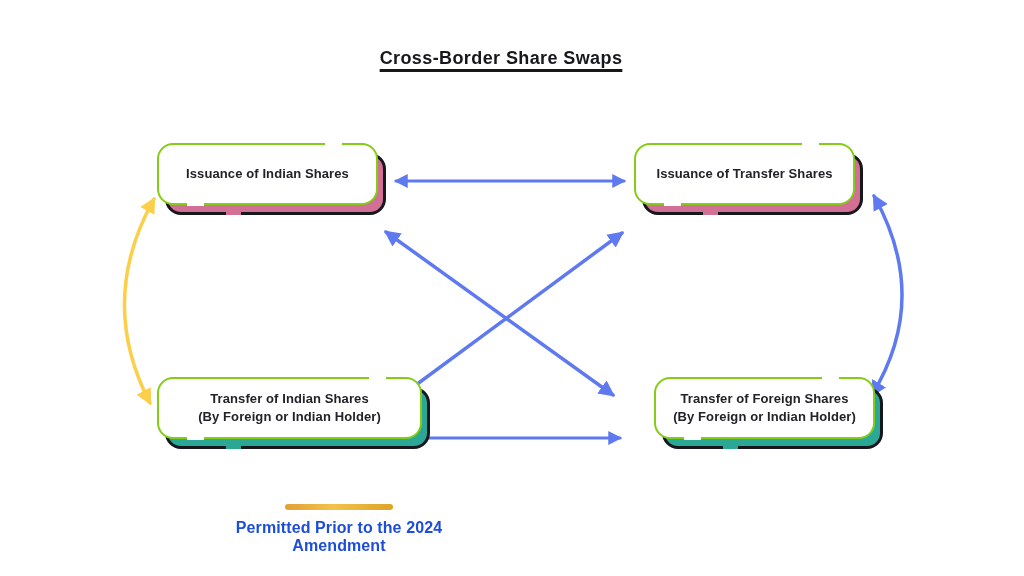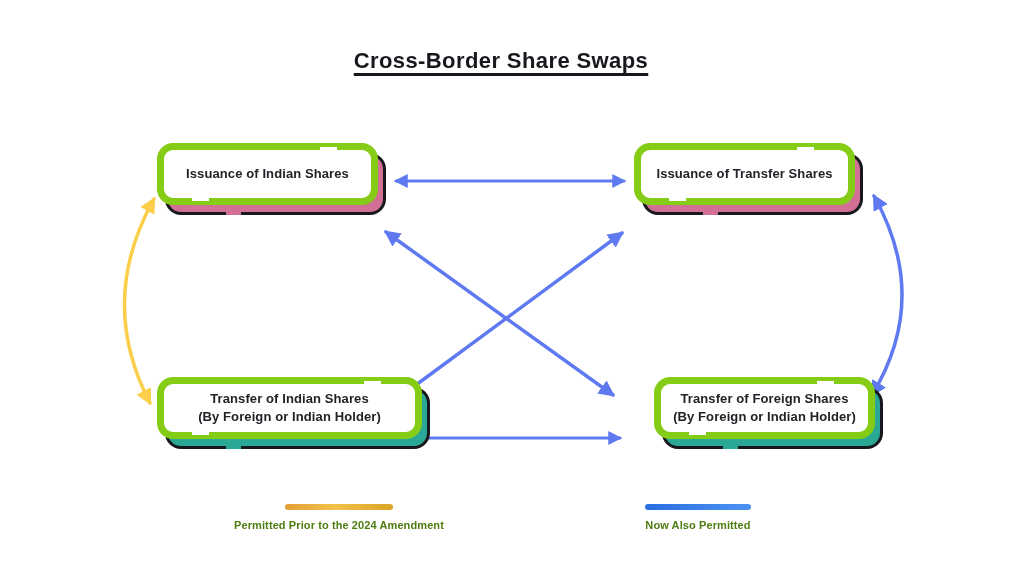--- a/index.html
+++ b/index.html
@@ -3,39 +3,39 @@
 <meta charset="utf-8">
 <style>
   html,body{margin:0;padding:0;background:#fff;}
   #canvas{
     position:relative;width:1024px;height:576px;background:#ffffff;overflow:hidden;
     font-family:"Liberation Sans", sans-serif;
   }
   
   .title{
     position:absolute;left:0;top:48px;width:1002px;text-align:center;
-    font-size:22px;font-weight:700;letter-spacing:.4px;color:#17181d;
+    font-size:18px;font-weight:700;letter-spacing:.4px;color:#17181d;
     text-decoration:underline;text-decoration-thickness:2.5px;text-underline-offset:5px;
   }
   
   #arrow-layer{position:absolute;inset:0;z-index:1;}
   
   .box{position:absolute;width:221px;height:62px;z-index:2;}
   .box .shadow{
     position:absolute;left:8px;top:10px;width:100%;height:100%;box-sizing:border-box;
     border:3px solid #17181d;border-radius:16px;
   }
   .box.pink .shadow{background:#d26f94;}
   .box.teal .shadow{background:#2ba895;}
   .box .shadow::after{ 
     content:"";position:absolute;bottom:-3px;left:58px;width:15px;height:3px;background:inherit;
   }
   .box .face{
     position:absolute;left:0;top:0;width:100%;height:100%;box-sizing:border-box;
-    background:#ffffff;border:7px solid #84cc16;border-radius:16px;
+    background:#ffffff;border:2px solid #84cc16;border-radius:16px;
     display:flex;flex-direction:column;align-items:center;justify-content:center;
     text-align:center;font-size:13px;font-weight:700;color:#222228;line-height:18px;
     letter-spacing:.1px;
   }
   .box .face::before{ 
     content:"";position:absolute;top:-3px;right:34px;width:17px;height:3px;background:#fff;
   }
   .box .face::after{ 
     content:"";position:absolute;bottom:-3px;left:28px;width:17px;height:3px;background:#fff;
   }
@@ -43,21 +43,21 @@
   #box-issuance-foreign{left:634px;top:143px;}
   #box-transfer-indian {left:157px;top:377px;padding-left:44px;}
   #box-transfer-foreign{left:634px;top:377px;margin-left:20px;}
   
   .legend-item{position:absolute;top:504px;width:280px;text-align:center;z-index:2;}
   .legend-line{height:6px;border-radius:3px;margin:0 auto 9px auto;}
   #legend-prior .legend-line{width:108px;background:linear-gradient(90deg,#e39f36,#f2c24a 45%,#dda325);}
   #legend-now   .legend-line{width:106px;background:linear-gradient(90deg,#2a6fe2,#4b93f1);}
   #legend-prior{left:199px;}
   #legend-now  {left:558px;}
-  .legend-label{font-size:11px;font-weight:700;color:#4d7c0f;letter-spacing:.1px;}
+  .legend-label{font-size:16px;font-weight:700;color:#1d4ed8;letter-spacing:.1px;}
 </style>
 </head>
 <body>
 
 <div id="canvas">
 
   <div class="title">Cross-Border Share Swaps</div>
 
   <svg id="arrow-layer" viewBox="0 0 1024 576" width="1024" height="576" xmlns="http://www.w3.org/2000/svg">
     <defs>
@@ -112,18 +112,14 @@
       <span>Transfer of Foreign Shares</span>
       <span>(By Foreign or Indian Holder)</span>
     </div>
   </div>
 
   <div class="legend-item" id="legend-prior">
     <div class="legend-line"></div>
     <div class="legend-label">Permitted Prior to the 2024 Amendment</div>
   </div>
 
-  <div class="legend-item" id="legend-now">
-    <div class="legend-line"></div>
-    <div class="legend-label">Now Also Permitted</div>
-  </div>
 
 </div>
 
 </body></html>

